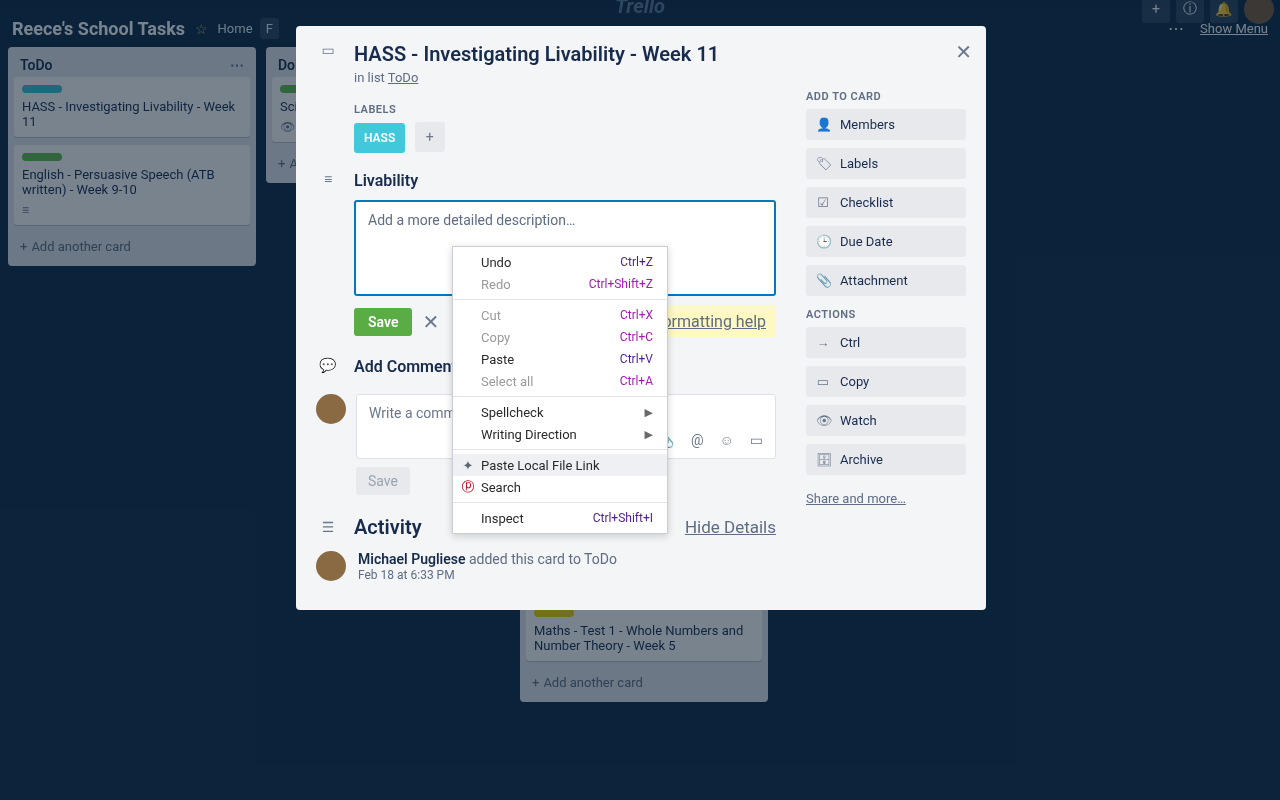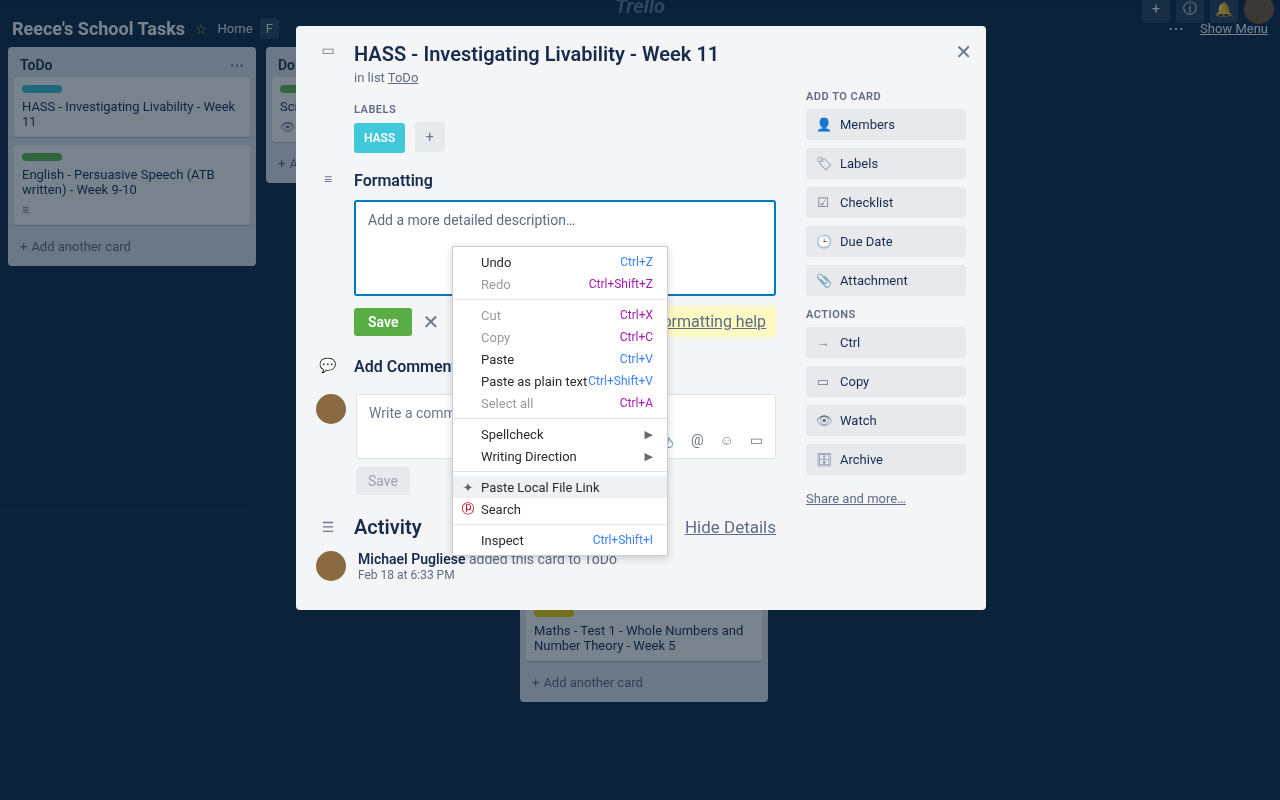--- a/index.html
+++ b/index.html
@@ -182,21 +182,21 @@
   box-shadow:0 2px 8px rgba(0,0,0,0.18);
   font-size:13px; color:#2a2a2a;
   padding: 4px 0;
 }
 .ctx-row {
   display:flex; justify-content:space-between; align-items:center;
   padding: 4px 14px 4px 28px; position:relative;
   height:22px;
 }
 .ctx-row.disabled { color:#9a9a9a; }
-.ctx-row .sc { color:#3b82f6; font-size:12px;}
+.ctx-row .sc { color:#4c1d95; font-size:12px;}
 .ctx-row.disabled .sc { color:#a21caf;}
 .ctx-sep { height:1px; background:#e0e3e9; margin:4px 0;}
 .ctx-row .arrow { color:#6a6a6a; font-size:11px;}
 .ctx-row.highlight { background:#eef0f4;}
 .ctx-icon {
   position:absolute; left:8px; width:14px; text-align:center;
 }
 .pin { color:#bd081c; }
 .puzzle { color:#616770;}
 
@@ -297,21 +297,21 @@
 
     <div style="margin-left:38px; margin-bottom:18px;">
       <div class="labels-h">LABELS</div>
       <span class="label-pill">HASS</span>
       <span class="add-label-btn">+</span>
     </div>
 
     <div class="section-row">
       <div class="section-icon">≡</div>
       <div class="section-body">
-        <div style="font-size:16px;font-weight:600;margin-bottom:10px;">Formatting</div>
+        <div style="font-size:16px;font-weight:600;margin-bottom:10px;">Livability</div>
         <div class="desc-textarea">
           <span>Add a more detailed description…</span>
         </div>
         <div class="save-row">
           <span class="save-btn">Save</span>
           <span class="x-btn">✕</span>
           <span class="fmt-help">Formatting help</span>
         </div>
       </div>
     </div>
@@ -417,24 +417,20 @@
     <span class="sc">Ctrl+X</span>
   </div>
   <div class="ctx-row disabled">
     <span>Copy</span>
     <span class="sc">Ctrl+C</span>
   </div>
   <div class="ctx-row">
     <span>Paste</span>
     <span class="sc">Ctrl+V</span>
   </div>
-  <div class="ctx-row">
-    <span>Paste as plain text</span>
-    <span class="sc">Ctrl+Shift+V</span>
-  </div>
   <div class="ctx-row disabled">
     <span>Select all</span>
     <span class="sc">Ctrl+A</span>
   </div>
   <div class="ctx-sep"></div>
   <div class="ctx-row">
     <span>Spellcheck</span>
     <span class="arrow">▶</span>
   </div>
   <div class="ctx-row">

